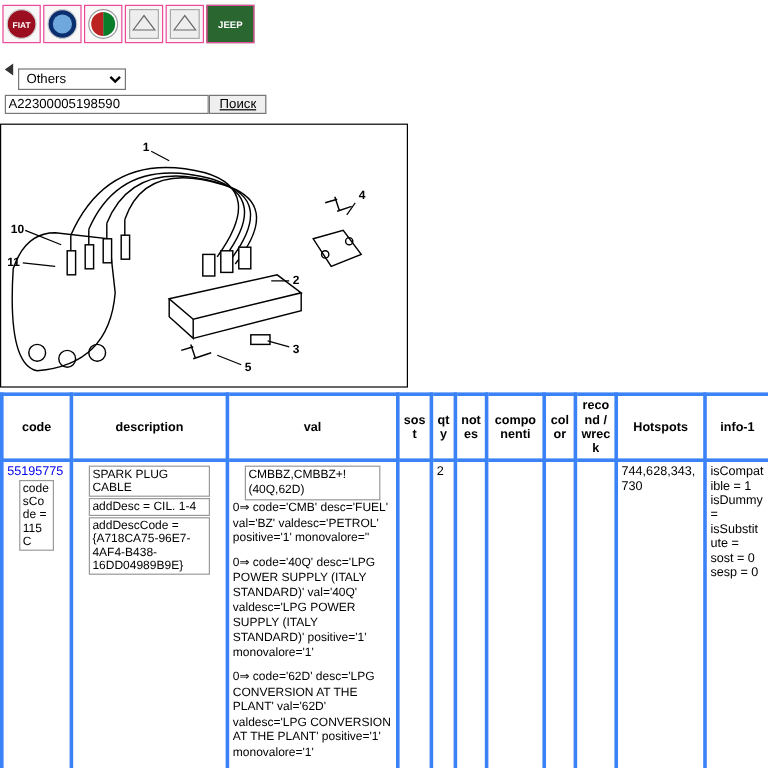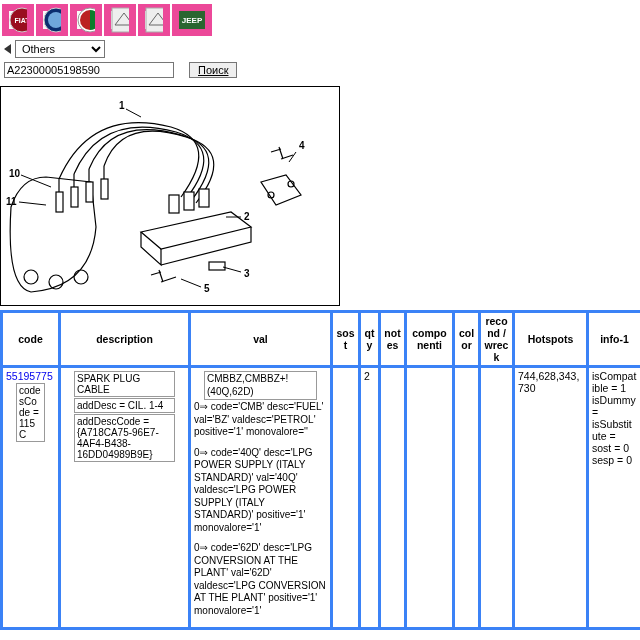--- a/index.html
+++ b/index.html
@@ -1,26 +1,26 @@
 <!DOCTYPE html>
 <html><head>
 <meta charset="utf-8">
 <style>
   * { box-sizing: border-box; }
   body { margin:0; padding:0; font-family: Arial, sans-serif; font-size:11px; background:#fff; color:#000; width:640px; }
   .top { padding:2px 0 0 0; }
   .brands { display:flex; gap:2px; padding:2px; }
-  .brand { width:32px; height:32px; border:7px solid #ec4899; display:flex; align-items:center; justify-content:center; font-size:7px; text-align:center; background:#f8f8f8; cursor:pointer; }
+  .brand { width:32px; height:32px; border:1px solid #ec4899; display:flex; align-items:center; justify-content:center; font-size:7px; text-align:center; background:#f8f8f8; cursor:pointer; }
   .brand svg { display:block; }
   .jeep { width:40px; background:#2a6630; color:#fff; font-weight:bold; font-size:8px; }
   .controls { display:flex; align-items:center; gap:4px; padding:2px 4px; }
   .tri { width:0; height:0; border-top:5px solid transparent; border-bottom:5px solid transparent; border-right:7px solid #333; cursor:pointer; }
   select, input[type=text] { font-size:11px; font-family:Arial; border:1px solid #767676; padding:1px 2px; background:#fff; }
-  select { width:90px; }
-  .searchrow { display:flex; gap:15px; padding:2px 4px; align-items:center; }
+  select { width:90px;margin-top:17px; }
+  .searchrow { display:flex; gap:0; padding:2px 4px; align-items:center; }
   .searchrow input[type=text] { width:170px; }
   .searchrow button { font-size:11px; padding:1px 8px; border:1px solid #767676; background:#efefef; cursor:pointer;text-decoration:underline; }
   .link { color:#0000EE; text-decoration:underline; padding:2px 4px; display:inline-block; cursor:pointer; }
   .diagram { border:1px solid #000; margin:6px 0 4px 0; width:340px; height:220px; position:relative; background:#fff; overflow:hidden; }
   table.parts { border-collapse:collapse; width:100%; table-layout:fixed; }
   table.parts th, table.parts td { border:3px solid #3b82f6; padding:2px 3px; vertical-align:top; font-size:10.5px; word-wrap:break-word; }
   table.parts th { font-weight:bold; text-align:center; background:#fff; height:38px; vertical-align:middle; }
   .cell-sub { border:1px solid #999; padding:1px 2px; margin:1px 10px; font-size:10px; }
   .codelink { color:#0000EE; cursor:pointer; }
   .valblock { font-size:10px; line-height:1.25; }

